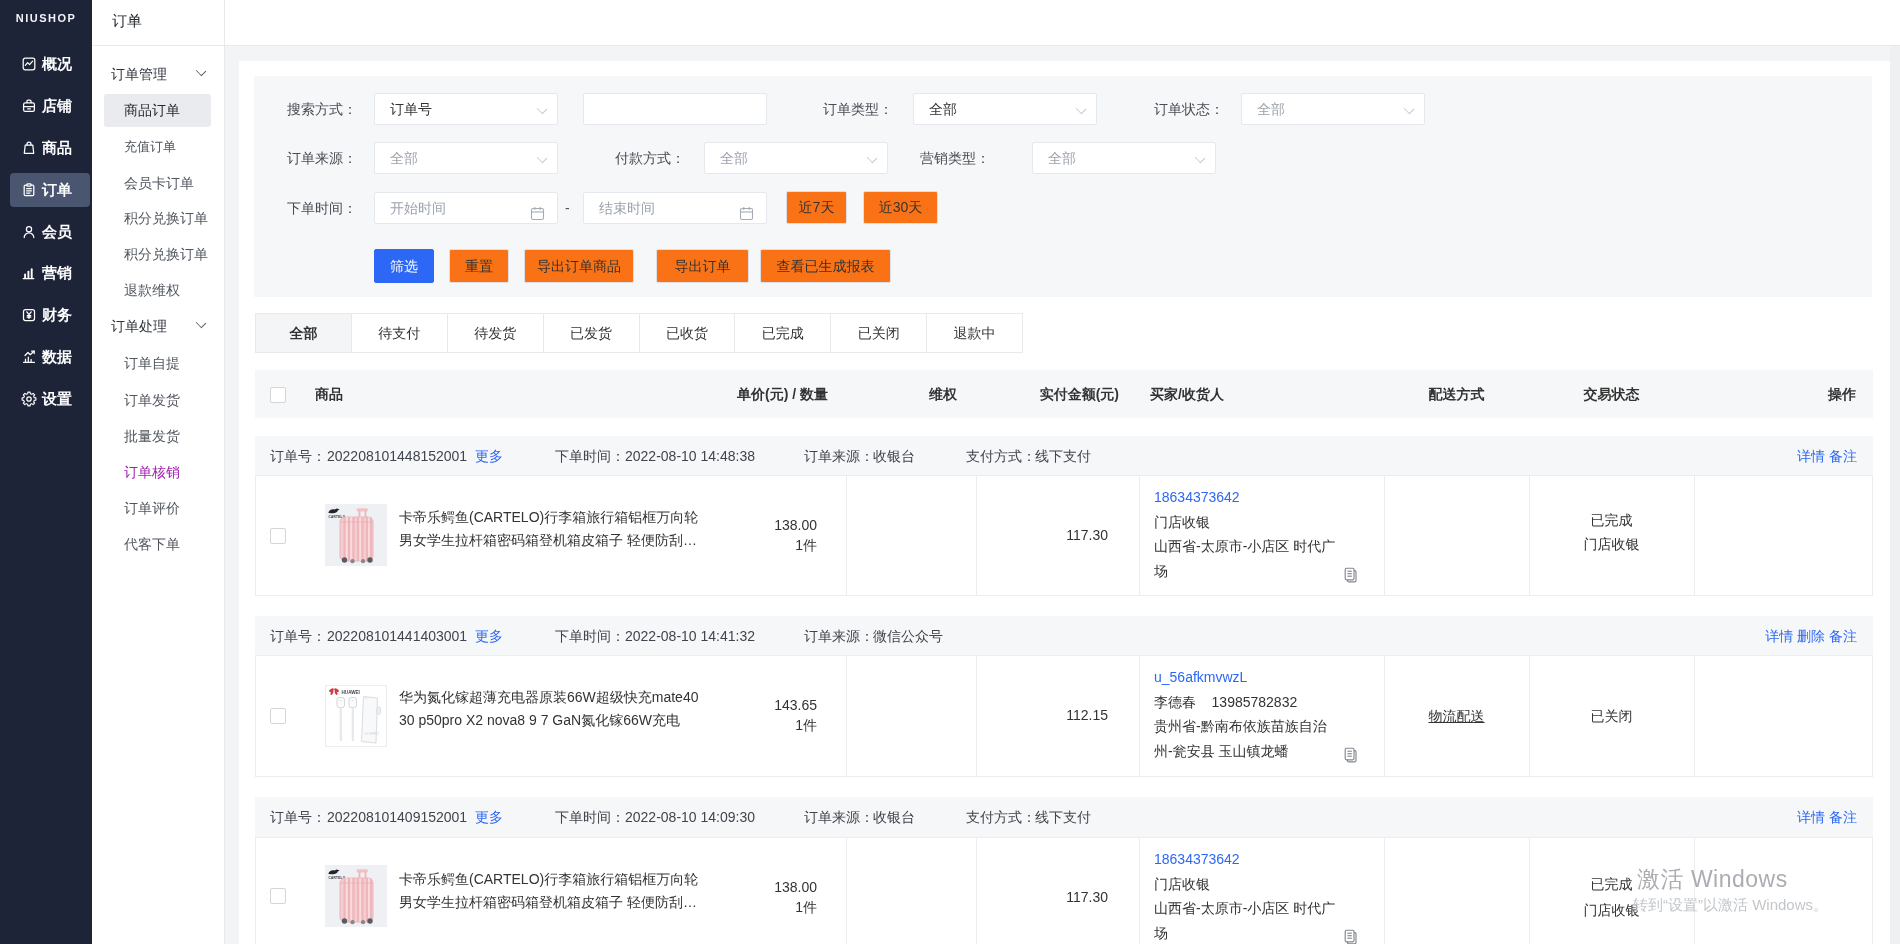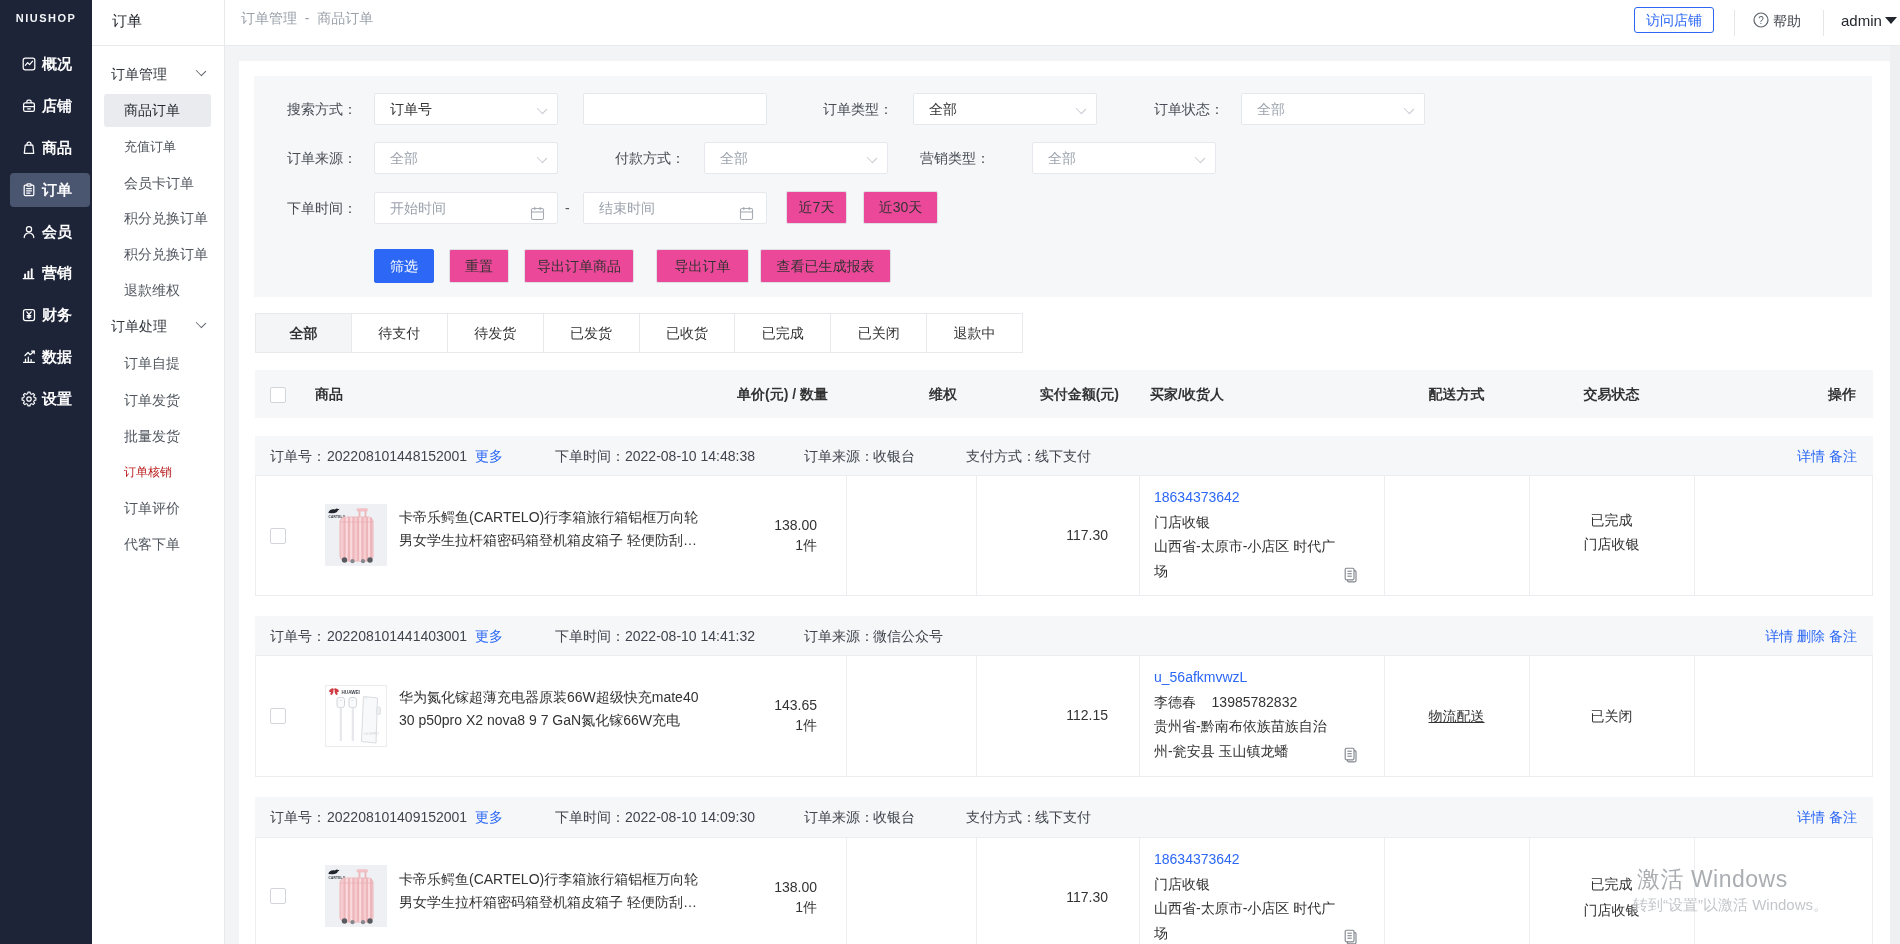--- a/index.html
+++ b/index.html
@@ -16,21 +16,21 @@
 .li .tx{position:absolute;left:42px;top:0;height:34px;line-height:34px;font-size:15px;font-weight:700}
 #ssb{position:absolute;left:92px;top:0;width:133px;height:944px;background:#fff;border-right:1px solid #e7e9ec;z-index:4}
 .chev{position:absolute;width:8px;height:8px;border-right:1.5px solid #5a6068;border-bottom:1.5px solid #5a6068;transform:rotate(45deg) scale(1,.85)}
 #topbar{position:absolute;left:92px;top:0;width:1808px;height:46px;background:#fff;border-bottom:1px solid #e8eaed;z-index:3}
 #content{position:absolute;left:225px;top:46px;width:1675px;height:898px;background:#f3f4f6;z-index:1}
 #card{position:absolute;left:239px;top:61px;width:1651px;height:883px;background:#fff;z-index:1}
 #panel{position:absolute;left:254px;top:76px;width:1618px;height:221px;background:#f6f7f9;z-index:2}
 .lab{position:absolute;width:110px;text-align:right;font-size:14px;color:#484d55;height:20px;line-height:20px;white-space:nowrap;z-index:3}
 .sel{position:absolute;height:32px;background:#fff;border:1px solid #e5e8ec;border-radius:2px;font-size:14px;color:#333;line-height:30px;padding-left:15px;z-index:3}
 .sc{position:absolute;right:11px;top:11px;width:8px;height:8px;border-right:1.3px solid #c3c7cf;border-bottom:1.3px solid #c3c7cf;transform:rotate(45deg) scale(1,.85)}
-.btn{position:absolute;height:33px;background:#ec4899;border:1px solid #dddfe4;border-radius:2px;font-size:14px;color:#333;text-align:center;line-height:31px;z-index:3}
+.btn{position:absolute;height:33px;background:#f97316;border:1px solid #dddfe4;border-radius:2px;font-size:14px;color:#333;text-align:center;line-height:31px;z-index:3}
 #tabs{position:absolute;left:255px;top:313px;width:768px;height:40px;border:1px solid #e7e9ec;background:#fff;display:flex;z-index:2}
 #tabs .tab{flex:1;border-right:1px solid #e7e9ec;text-align:center;line-height:38px;font-size:14px;color:#333}
 #tabs .tab:last-child{border-right:none}
 #tabs .tab.on{background:#f4f5f7;font-weight:700}
 .cb{position:absolute;width:16px;height:16px;border:1px solid #d2d5da;border-radius:2px;background:#fff;z-index:3}
 .gh{position:absolute;left:255px;width:1618px;background:#f6f7f9;z-index:1}
 .gr{position:absolute;left:255px;width:1618px;background:#fff;border:1px solid #ebedf0;z-index:1}
 .vl{position:absolute;width:1px;background:#ebedf0;z-index:1}
 .pimg{position:absolute;width:62px;height:62px;z-index:3}
 .wm1{position:absolute;left:1637px;top:864px;font-size:23px;color:#aaadb1;z-index:9;letter-spacing:.5px}
@@ -134,36 +134,23 @@
 <div style="position:absolute;left:32px;top:137px;font-size:13px;color:#51565e;height:20px;line-height:20px">充值订单</div>
 <div style="position:absolute;left:32px;top:173px;font-size:14px;color:#51565e;height:20px;line-height:20px">会员卡订单</div>
 <div style="position:absolute;left:32px;top:208px;font-size:14px;color:#51565e;height:20px;line-height:20px">积分兑换订单</div>
 <div style="position:absolute;left:32px;top:244px;font-size:14px;color:#51565e;height:20px;line-height:20px">积分兑换订单</div>
 <div style="position:absolute;left:32px;top:280px;font-size:14px;color:#51565e;height:20px;line-height:20px">退款维权</div>
 <div style="position:absolute;left:19px;top:316px;font-size:14px;color:#30353c;height:20px;line-height:20px">订单处理</div>
 <div class="chev" style="left:105px;top:319px"></div>
 <div style="position:absolute;left:32px;top:353px;font-size:14px;color:#51565e;height:20px;line-height:20px">订单自提</div>
 <div style="position:absolute;left:32px;top:390px;font-size:14px;color:#51565e;height:20px;line-height:20px">订单发货</div>
 <div style="position:absolute;left:32px;top:426px;font-size:14px;color:#51565e;height:20px;line-height:20px">批量发货</div>
-<div style="position:absolute;left:32px;top:462px;font-size:12px;color:#b91c1c;height:20px;line-height:20px">订单核销</div>
+<div style="position:absolute;left:32px;top:462px;font-size:14px;color:#a21caf;height:20px;line-height:20px">订单核销</div>
 <div style="position:absolute;left:32px;top:498px;font-size:14px;color:#51565e;height:20px;line-height:20px">订单评价</div>
 <div style="position:absolute;left:32px;top:534px;font-size:14px;color:#51565e;height:20px;line-height:20px">代客下单</div>
-</div>
-<div id="topbar">
-<div style="position:absolute;left:149px;top:10px;font-size:14px;color:#9aa1aa">订单管理&nbsp;&nbsp;-&nbsp;&nbsp;商品订单</div>
-<div style="position:absolute;left:1542px;top:7px;width:80px;height:26px;border:1px solid #2c68f5;border-radius:3px;color:#2c68f5;font-size:14px;text-align:center;line-height:24px">访问店铺</div>
-<div style="position:absolute;left:1642px;top:10px;width:1px;height:26px;background:#e4e6ea"></div>
-<svg style="position:absolute;left:1661px;top:12px" width="16" height="16" viewBox="0 0 16 16">
-        <circle cx="8" cy="8" r="7" fill="none" stroke="#5c6269" stroke-width="1.2"></circle>
-        <text x="8" y="11.6" font-size="10" text-anchor="middle" fill="#5c6269" font-family="Liberation Sans">?</text>
-      </svg>
-<div style="position:absolute;left:1681px;top:13px;font-size:14px;color:#40454c">帮助</div>
-<div style="position:absolute;left:1731px;top:10px;width:1px;height:26px;background:#e4e6ea"></div>
-<div style="position:absolute;left:1749px;top:12px;font-size:15px;color:#24282e">admin</div>
-<div style="position:absolute;left:1793px;top:17px;width:0;height:0;border-left:6px solid transparent;border-right:6px solid transparent;border-top:7px solid #23272d"></div>
 </div>
 <div class="lab" style="left:247px;top:99px">搜索方式：</div>
 <div class="sel" style="left:374px;top:93px;width:184px;color:#333">订单号<span class="sc"></span></div>
 <div class="sel" style="left:583px;top:93px;width:184px"></div>
 <div class="lab" style="left:783px;top:99px">订单类型：</div>
 <div class="sel" style="left:913px;top:93px;width:184px;color:#333">全部<span class="sc"></span></div>
 <div class="lab" style="left:1114px;top:99px">订单状态：</div>
 <div class="sel" style="left:1241px;top:93px;width:184px;color:#9ca3ad">全部<span class="sc"></span></div>
 <div class="lab" style="left:247px;top:148px">订单来源：</div>
 <div class="sel" style="left:374px;top:142px;width:184px;color:#9ca3ad">全部<span class="sc"></span></div>

